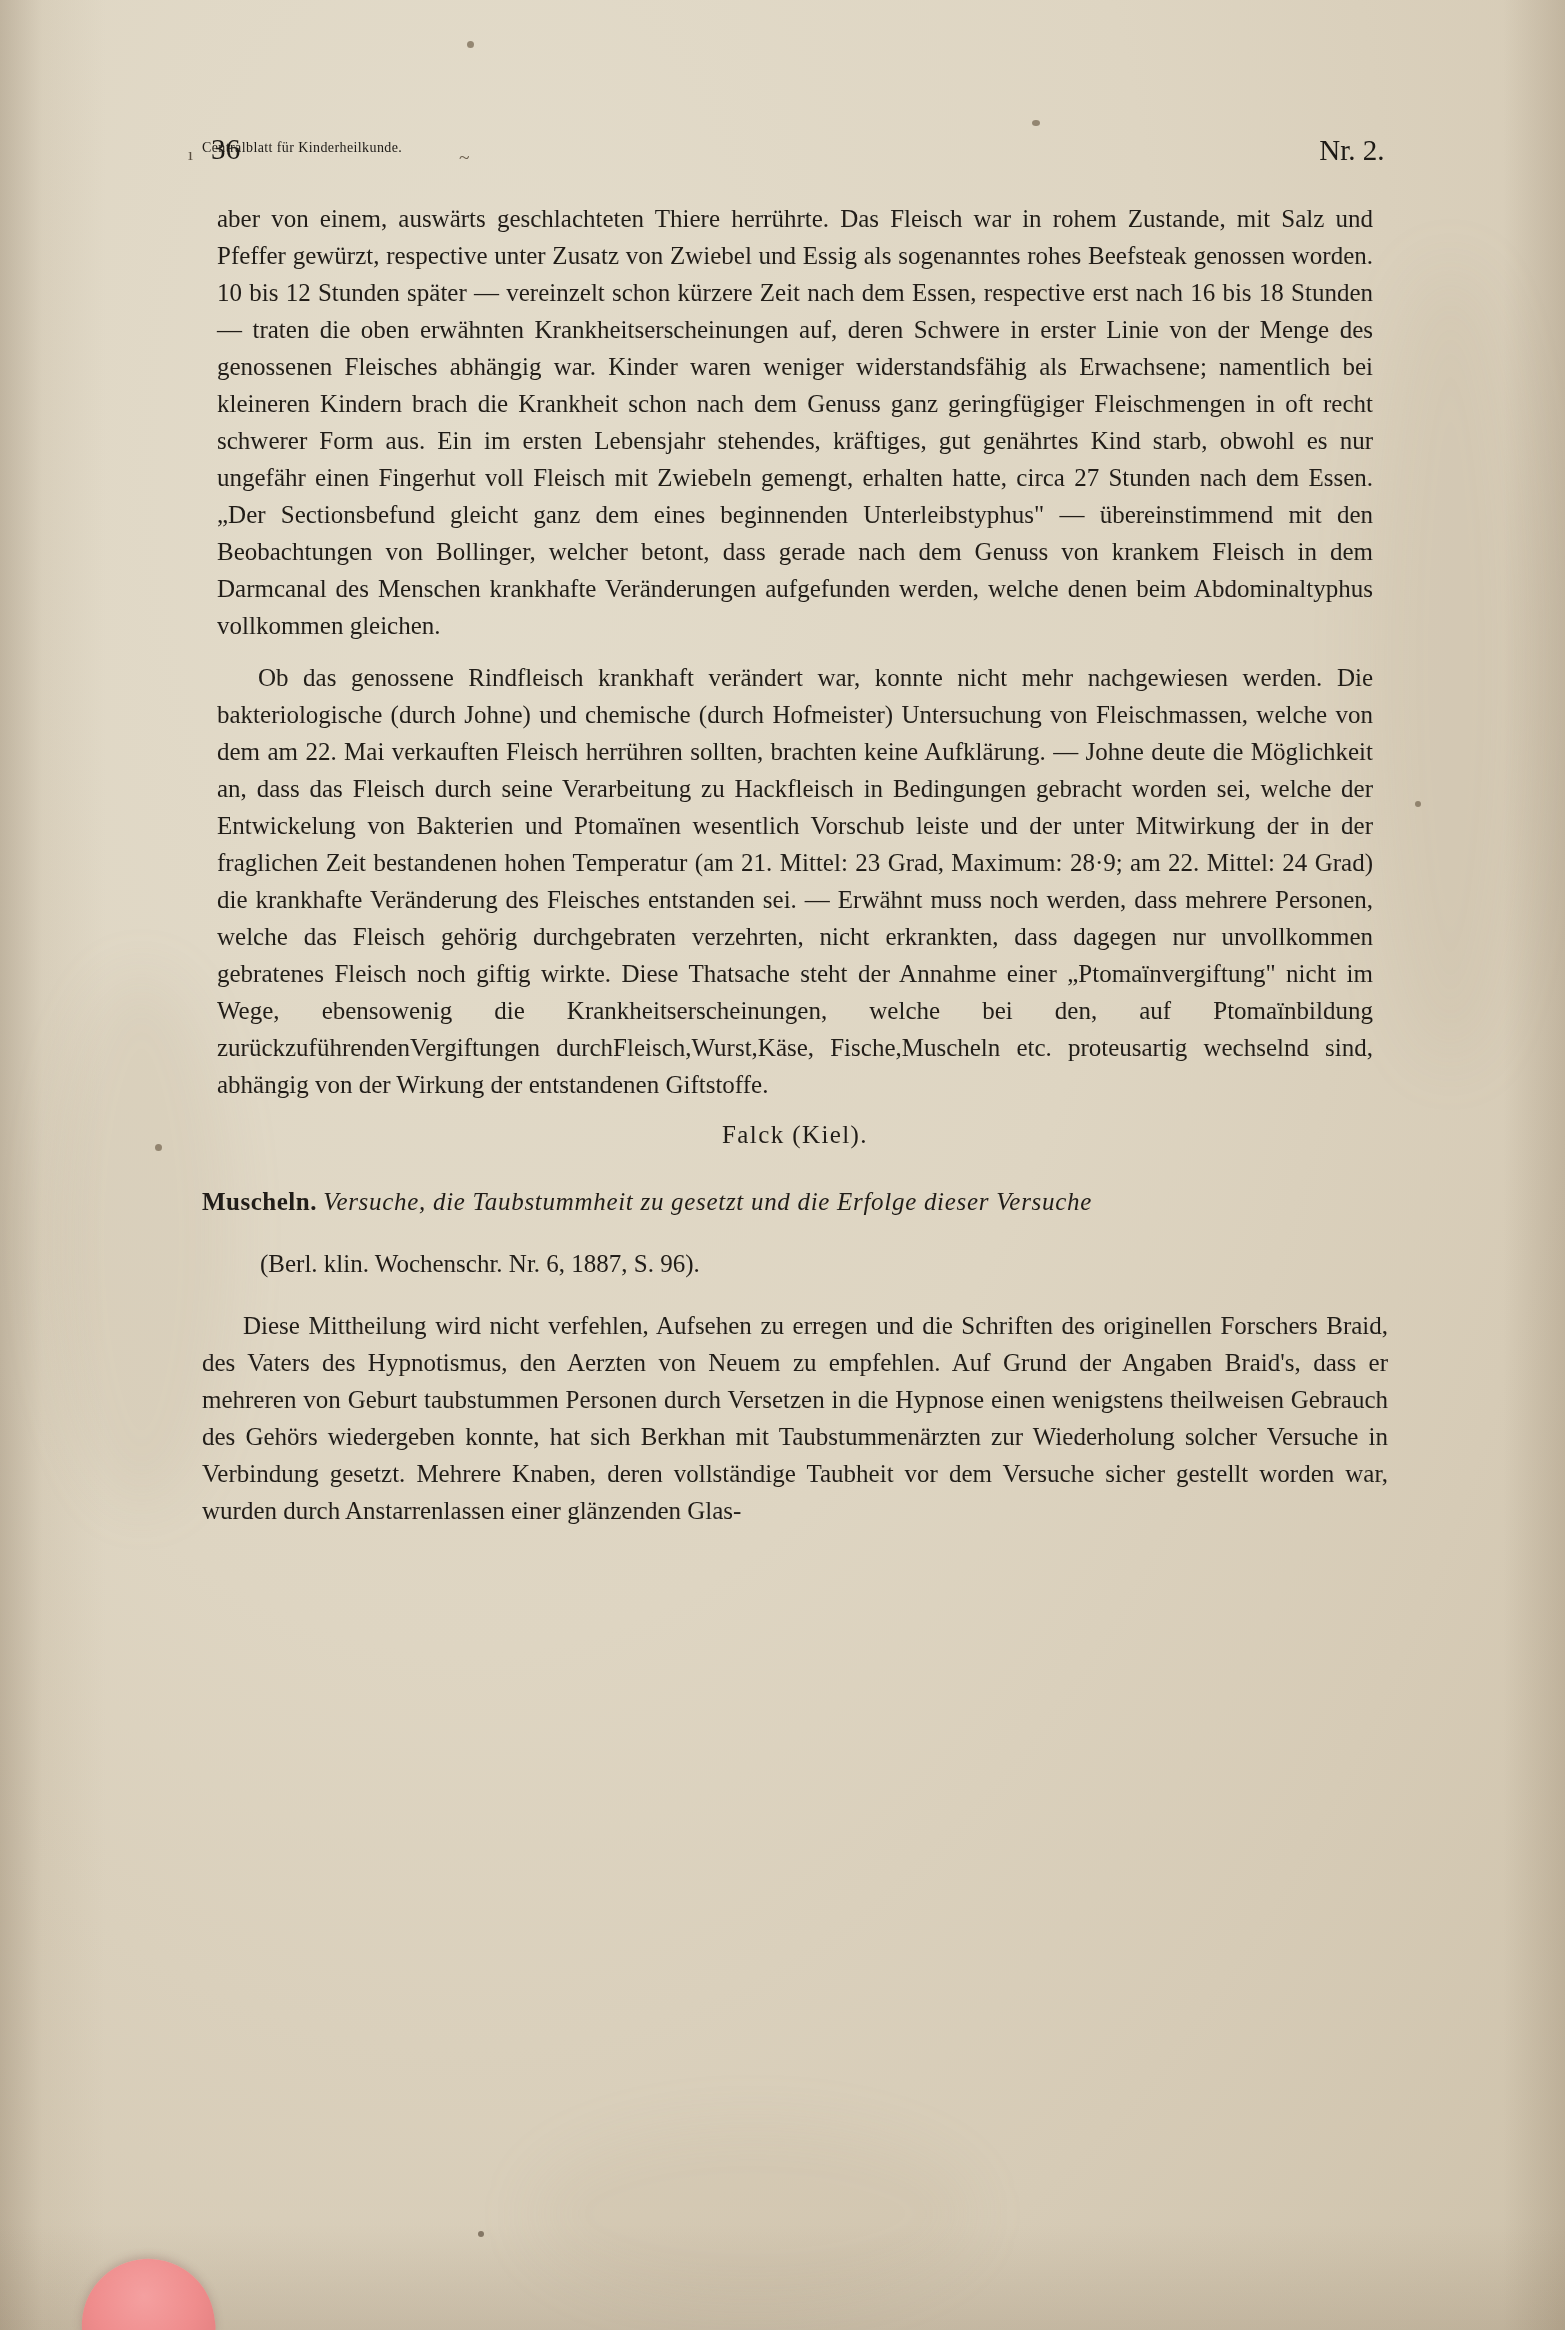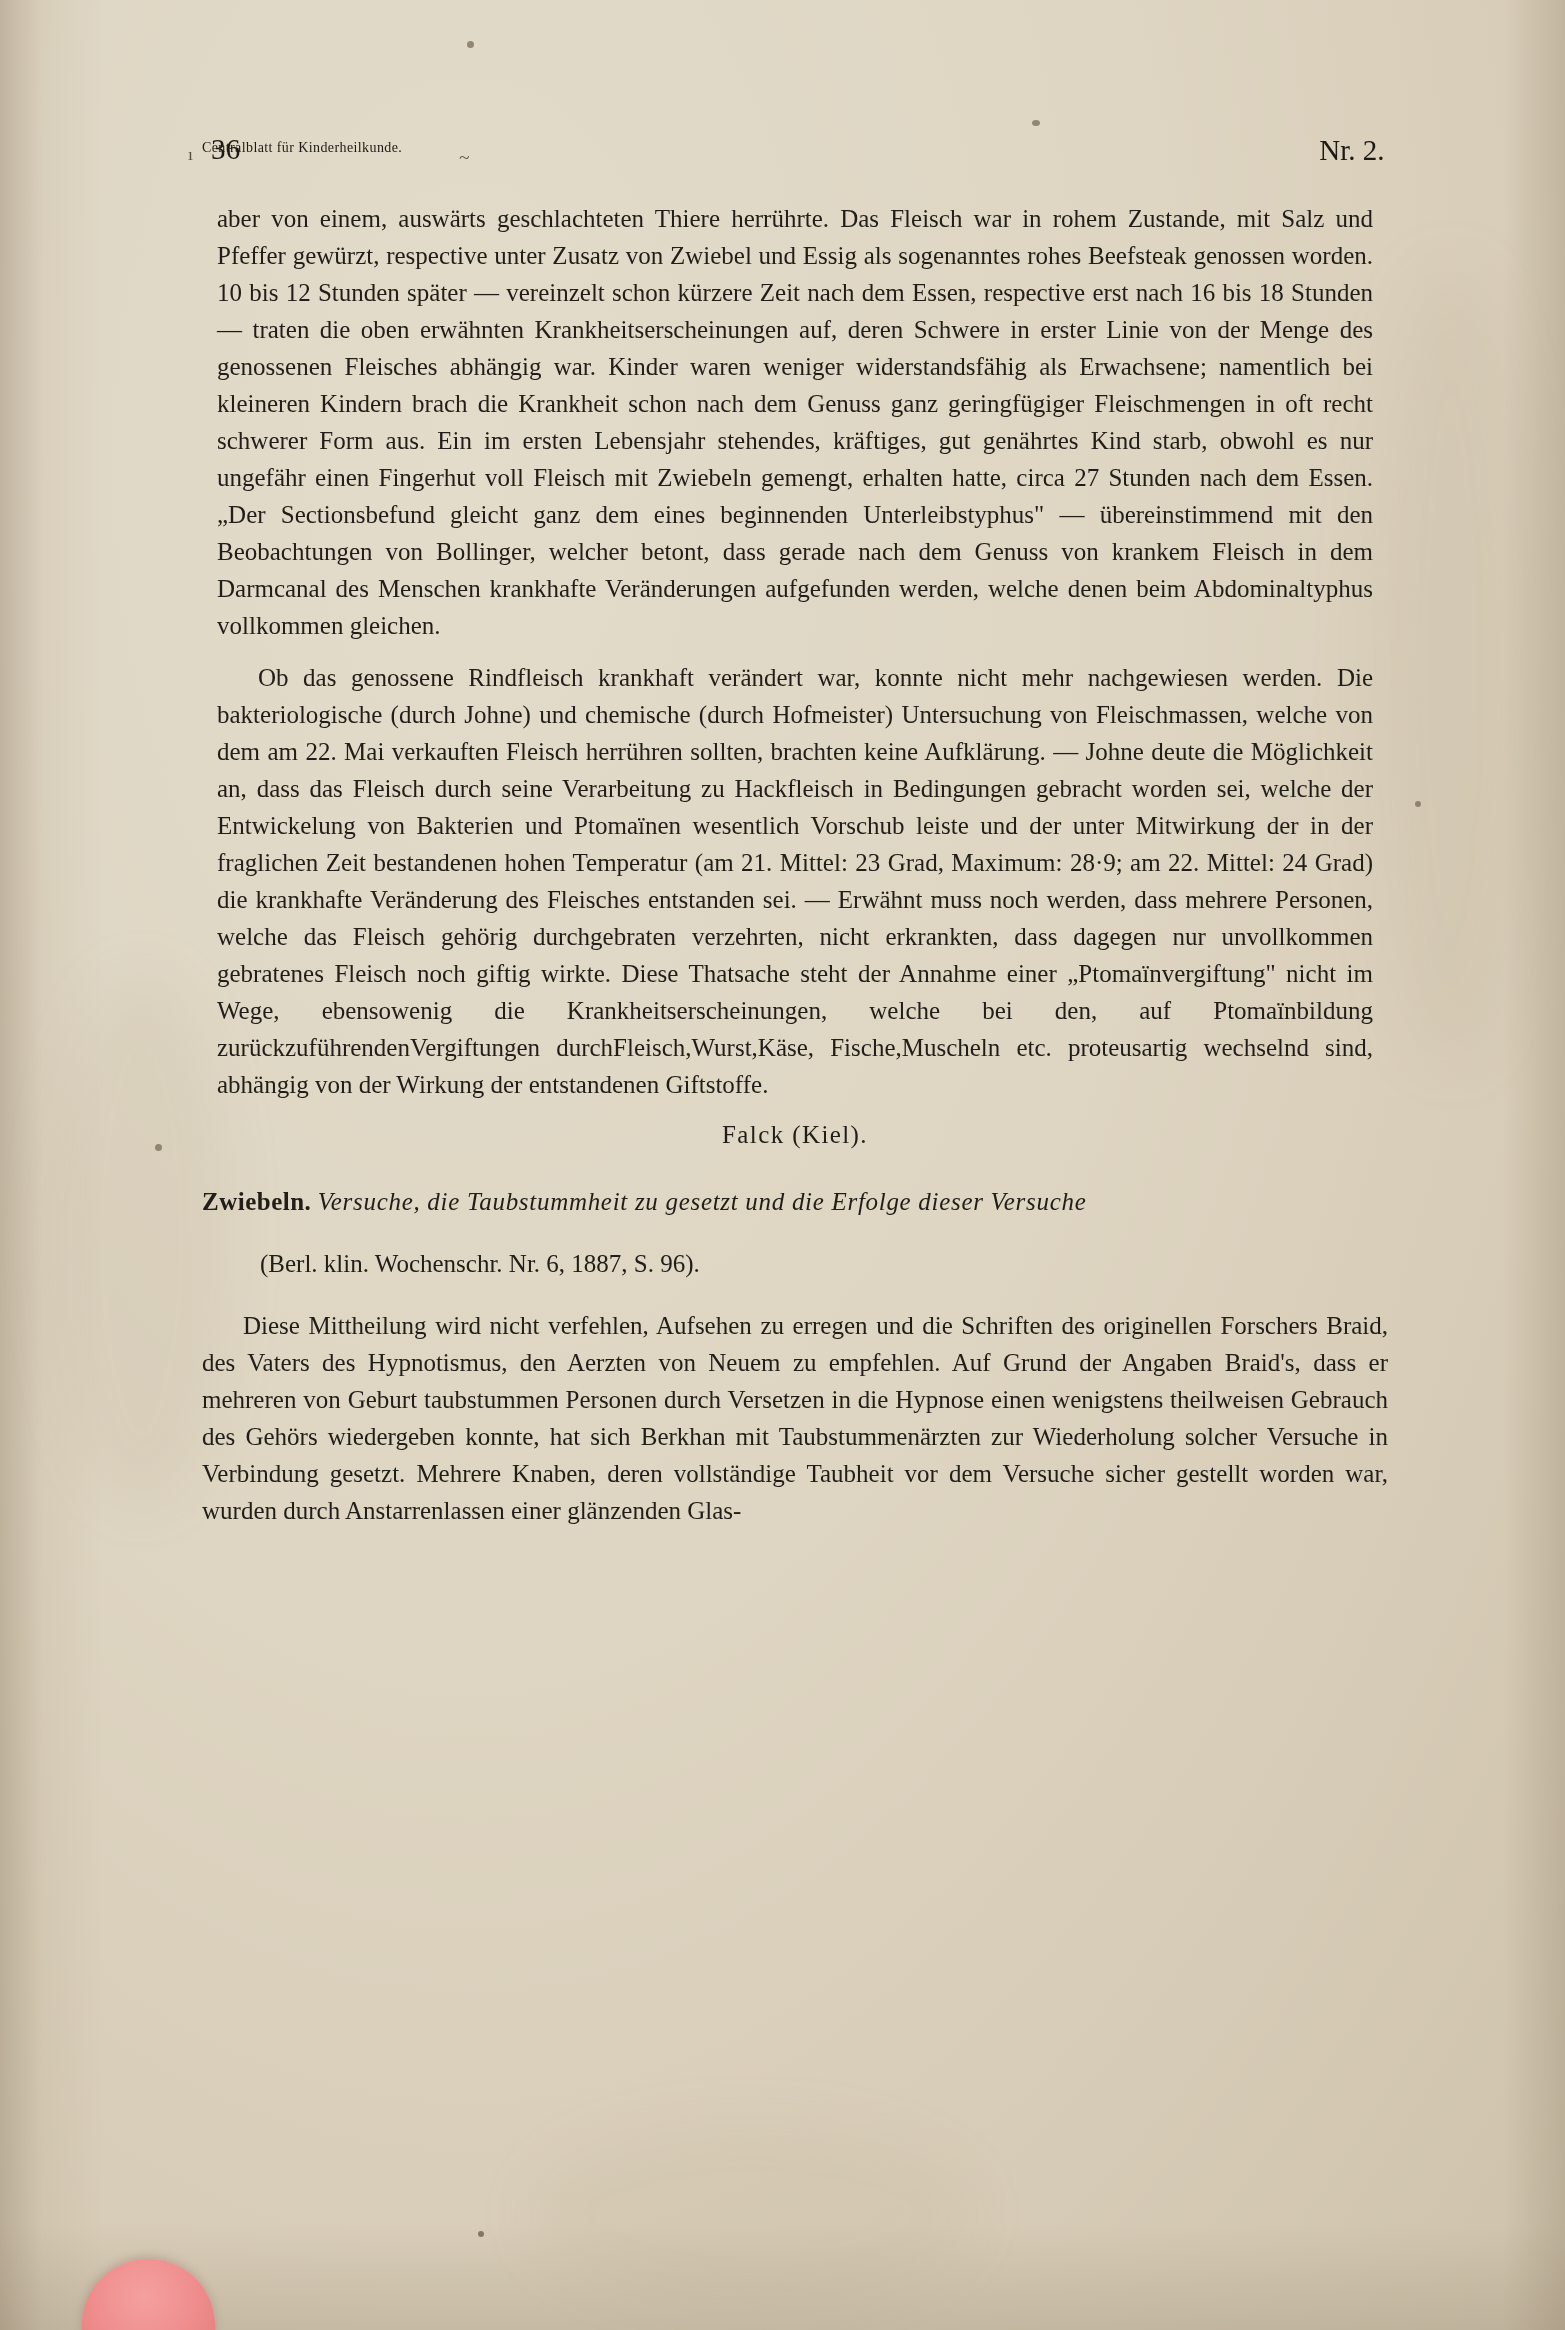--- a/index.html
+++ b/index.html
@@ -198,21 +198,21 @@
     </div>
 
     <div class="body-text">
       <p>aber von einem, auswärts geschlachteten Thiere herrührte. Das Fleisch war in rohem Zustande, mit Salz und Pfeffer gewürzt, respective unter Zusatz von Zwiebel und Essig als sogenanntes rohes Beefsteak genossen worden. 10 bis 12 Stunden später — vereinzelt schon kürzere Zeit nach dem Essen, respective erst nach 16 bis 18 Stunden — traten die oben erwähnten Krankheitserscheinungen auf, deren Schwere in erster Linie von der Menge des genossenen Fleisches abhängig war. Kinder waren weniger widerstandsfähig als Erwachsene; namentlich bei kleineren Kindern brach die Krankheit schon nach dem Genuss ganz geringfügiger Fleischmengen in oft recht schwerer Form aus. Ein im ersten Lebensjahr stehendes, kräftiges, gut genährtes Kind starb, obwohl es nur ungefähr einen Fingerhut voll Fleisch mit Zwiebeln gemengt, erhalten hatte, circa 27 Stunden nach dem Essen. „Der Sectionsbefund gleicht ganz dem eines beginnenden Unterleibstyphus" — übereinstimmend mit den Beobachtungen von Bollinger, welcher betont, dass gerade nach dem Genuss von krankem Fleisch in dem Darmcanal des Menschen krankhafte Veränderungen aufgefunden werden, welche denen beim Abdominaltyphus vollkommen gleichen.</p>
       <p class="indent para2">Ob das genossene Rindfleisch krankhaft verändert war, konnte nicht mehr nachgewiesen werden. Die bakteriologische (durch Johne) und chemische (durch Hofmeister) Untersuchung von Fleischmassen, welche von dem am 22. Mai verkauften Fleisch herrühren sollten, brachten keine Aufklärung. — Johne deute die Möglichkeit an, dass das Fleisch durch seine Verarbeitung zu Hackfleisch in Bedingungen gebracht worden sei, welche der Entwickelung von Bakterien und Ptomaïnen wesentlich Vorschub leiste und der unter Mitwirkung der in der fraglichen Zeit bestandenen hohen Temperatur (am 21. Mittel: 23 Grad, Maximum: 28·9; am 22. Mittel: 24 Grad) die krankhafte Veränderung des Fleisches entstanden sei. — Erwähnt muss noch werden, dass mehrere Personen, welche das Fleisch gehörig durchgebraten verzehrten, nicht erkrankten, dass dagegen nur unvollkommen gebratenes Fleisch noch giftig wirkte. Diese Thatsache steht der Annahme einer „Ptomaïnvergiftung" nicht im Wege, ebensowenig die Krankheitserscheinungen, welche bei den, auf Ptomaïnbildung zurückzuführendenVergiftungen durchFleisch,Wurst,Käse, Fische,Muscheln etc. proteusartig wechselnd sind, abhängig von der Wirkung der entstandenen Giftstoffe.</p>
       <span class="right-sign">Falck (Kiel).</span>
     </div>
 
     <div class="ref-block">
       <p>
-        <span class="author">Zwiebeln.</span>
+        <span class="author">Muscheln.</span>
         <span class="title">Versuche, die Taubstummheit zu gesetzt und die Erfolge dieser Versuche</span>
       </p>
       <p class="ref-line2">(Berl. klin. Wochenschr. Nr. 6, 1887, S. 96).</p>
       <p class="indent" style="text-align:justify;">Diese Mittheilung wird nicht verfehlen, Aufsehen zu erregen und die Schriften des originellen Forschers Braid, des Vaters des Hypnotismus, den Aerzten von Neuem zu empfehlen. Auf Grund der Angaben Braid's, dass er mehreren von Geburt taubstummen Personen durch Versetzen in die Hypnose einen wenigstens theilweisen Gebrauch des Gehörs wiedergeben konnte, hat sich Berkhan mit Taubstummenärzten zur Wiederholung solcher Versuche in Verbindung gesetzt. Mehrere Knaben, deren vollständige Taubheit vor dem Versuche sicher gestellt worden war, wurden durch Anstarrenlassen einer glänzenden Glas-</p>
     </div>
 
   </div>
 
   <div class="dot-low"></div>
   <div class="finger"></div>

